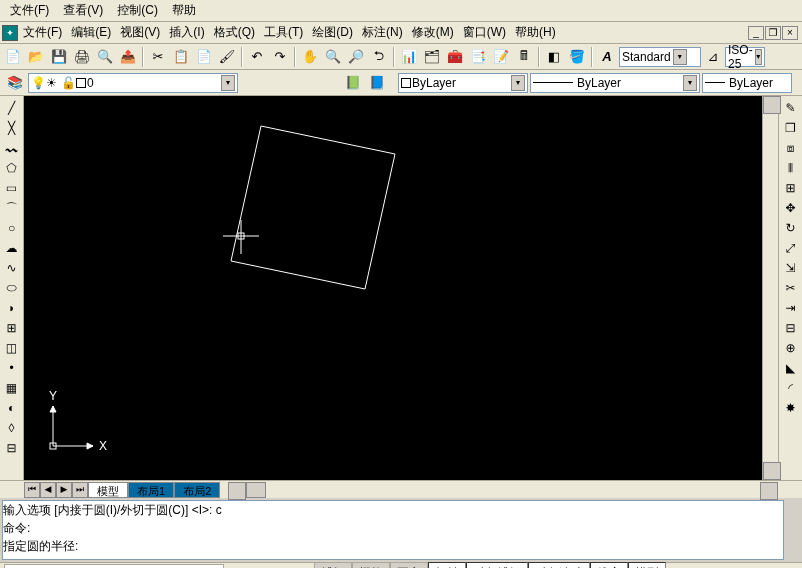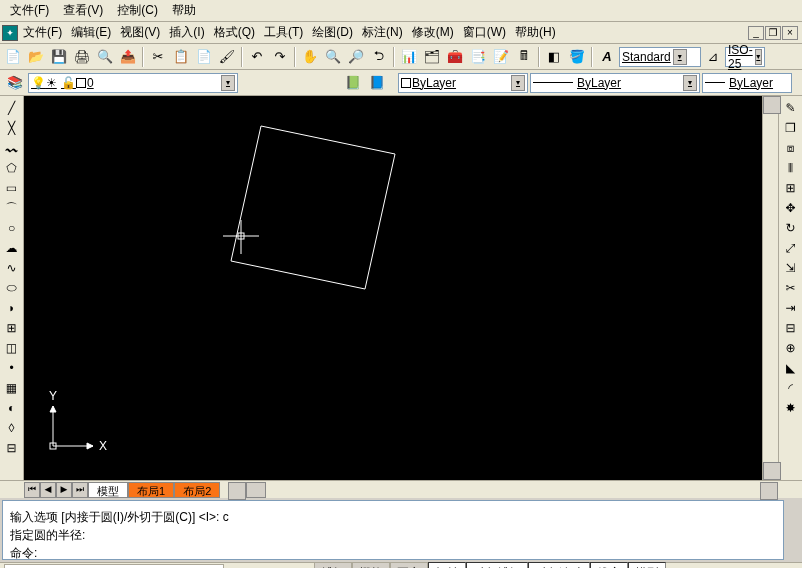--- a/index.html
+++ b/index.html
@@ -7,40 +7,40 @@
 .menubar { display:flex; align-items:center; height:22px; background:#ece9d8; border-bottom:1px solid #aca899; padding-left:4px; gap:2px; }
 .menubar span { padding:2px 6px; cursor:default; }
 .menubar2 { display:flex; align-items:center; height:22px; background:#ece9d8; border-bottom:1px solid #aca899; padding-left:2px; gap:1px; }
 .menubar2 .icon-sq { width:16px; height:16px; background:#008080; color:#fff; display:flex; align-items:center; justify-content:center; font-size:9px; border:1px solid #555; }
 .menubar2 span { padding:2px 4px; cursor:default; }
 .window-ctrl { position:absolute; right:4px; display:flex; gap:1px; }
 .window-ctrl div { width:16px; height:14px; background:#ece9d8; border:1px solid #888; text-align:center; line-height:11px; font-size:10px; }
 .toolbar { display:flex; align-items:center; height:26px; background:#ece9d8; border-bottom:1px solid #aca899; padding:0 2px; gap:1px; }
 .tbtn { width:22px; height:22px; border:1px solid transparent; display:flex; align-items:center; justify-content:center; font-size:13px; cursor:pointer; }
 .sep { width:2px; height:20px; border-left:1px solid #aca899; border-right:1px solid #fff; margin:0 2px; }
-.combo { height:20px; background:#fff; border:1px solid #7f9db9; display:flex; align-items:center; padding:0 2px; font-size:12px;text-decoration:underline; }
+.combo { height:20px; background:#fff; border:1px solid #7f9db9; display:flex; align-items:center; padding:0 2px; font-size:12px; }
 .combo .dd { width:14px; height:16px; background:#d4d0c8; border:1px solid #888; margin-left:2px; text-align:center; line-height:13px; font-size:8px; }
 .layerbar { display:flex; align-items:center; height:26px; background:#ece9d8; border-bottom:1px solid #aca899; padding:0 4px; gap:2px; }
 .main { display:flex; height:384px; }
 .side { width:24px; background:#ece9d8; border-right:1px solid #aca899; display:flex; flex-direction:column; align-items:center; padding-top:2px; gap:0; }
 .side .tbtn, .sideR .tbtn { width:20px; height:20px; font-size:12px; }
 .canvas { flex:1; background:#000; position:relative; overflow:hidden; }
 .sideR { width:24px; background:#ece9d8; border-left:1px solid #aca899; display:flex; flex-direction:column; align-items:center; padding-top:2px; gap:0; }
 .scrollv { width:16px; background:#ece9d8; border-left:1px solid #aca899; position:relative; }
 .scrollv::before,.scrollv::after { content:""; position:absolute; left:0; width:16px; height:16px; background:#d4d0c8; border:1px solid #888; }
 .scrollv::before { top:0; } .scrollv::after { bottom:0; }
 .hbar { display:flex; align-items:center; height:18px; background:#ece9d8; border-top:1px solid #aca899; }
 .navbtn { width:16px; height:16px; background:#d4d0c8; border:1px solid #888; text-align:center; line-height:13px; font-size:9px; }
-.tab { padding:0 8px; height:16px; line-height:16px; background:#f97316; border:1px solid #888; font-size:11px; }
+.tab { padding:0 8px; height:16px; line-height:16px; background:#0369a1; border:1px solid #888; font-size:11px; }
 .tab.active { background:#fff; }
 .scrollh { flex:1; height:16px; background:#ece9d8; position:relative; margin-left:8px; }
 .scrollh::before,.scrollh::after { content:""; position:absolute; top:0; width:16px; height:16px; background:#d4d0c8; border:1px solid #888; }
 .scrollh::before { left:0; } .scrollh::after { right:0; }
 .scrollh .thumb { position:absolute; left:18px; top:0; width:20px; height:16px; background:#d4d0c8; border:1px solid #888; }
-.cmdwin { height:60px; background:#fff; border:1px solid #7f9db9; margin:2px 18px 2px 2px; padding:7px; font-family:"宋体"; font-size:13px; line-height:18px; overflow:hidden; position:relative; }
+.cmdwin { height:60px; background:#fff; border:1px solid #7f9db9; margin:2px 18px 2px 2px; padding:0; font-family:"宋体"; font-size:13px; line-height:18px; overflow:hidden; position:relative; }
 .status { display:flex; align-items:center; height:22px; background:#ece9d8; border-top:1px solid #aca899; padding:0 4px; gap:0; }
 .status .coord { width:220px; padding:2px; border:1px solid #aca899; background:#fff; }
 .status .sbtn { padding:2px 6px; border:1px solid #aca899; background:#d4d0c8; font-size:12px; }
 .status .sbtn.active { background:#fff; border:1px inset #888; }
 svg { display:block; }
 .lyricon { display:inline-block; width:14px; height:14px; margin-right:1px; vertical-align:middle; }
 </style>
 </head>
 <body>
 
@@ -218,22 +218,22 @@
   <div class="tab">布局1</div>
   <div class="tab">布局2</div>
   <div class="scrollh">
       <div class="thumb"></div>
     </div>
   <div style="width:24px"></div>
 </div>
 
 <div class="cmdwin">
   <div>输入选项 [内接于圆(I)/外切于圆(C)] &lt;I&gt;: c</div>
+  <div>命令:</div>
   <div>指定圆的半径:</div>
-  <div>命令:</div>
 </div>
 
 <div class="status">
   <div class="coord">590.9512, 685.7115 , 0.0000</div>
   <div style="flex:0 0 90px"></div>
   <div class="sbtn">捕捉</div>
   <div class="sbtn">栅格</div>
   <div class="sbtn">正交</div>
   <div class="sbtn active">极轴</div>
   <div class="sbtn active">对象捕捉</div>

